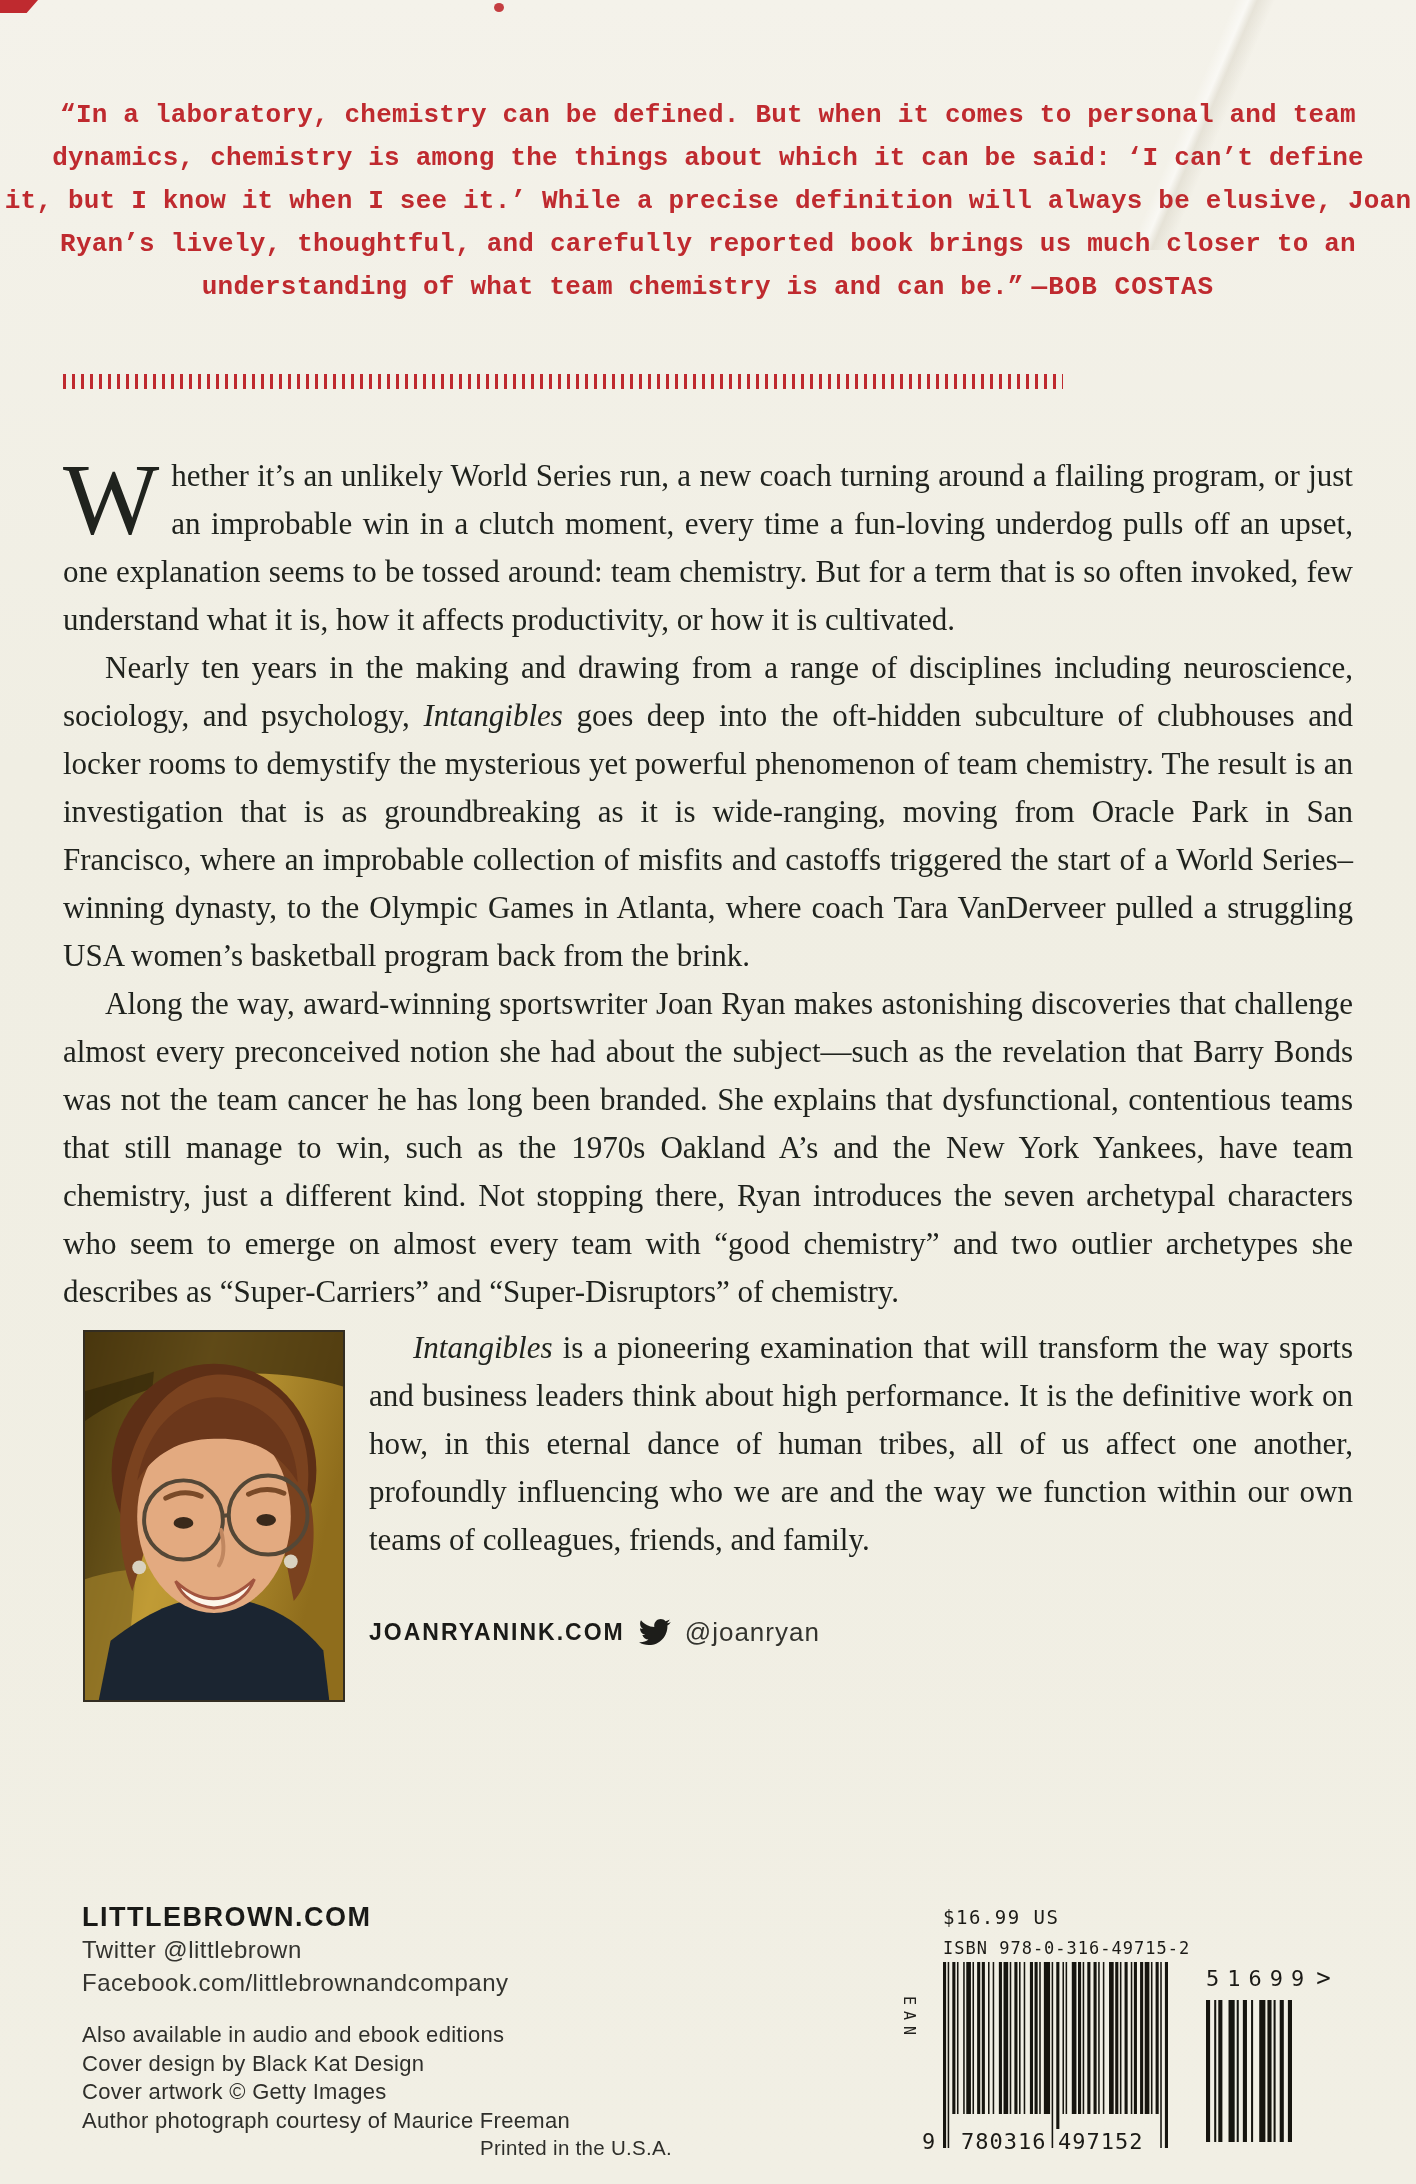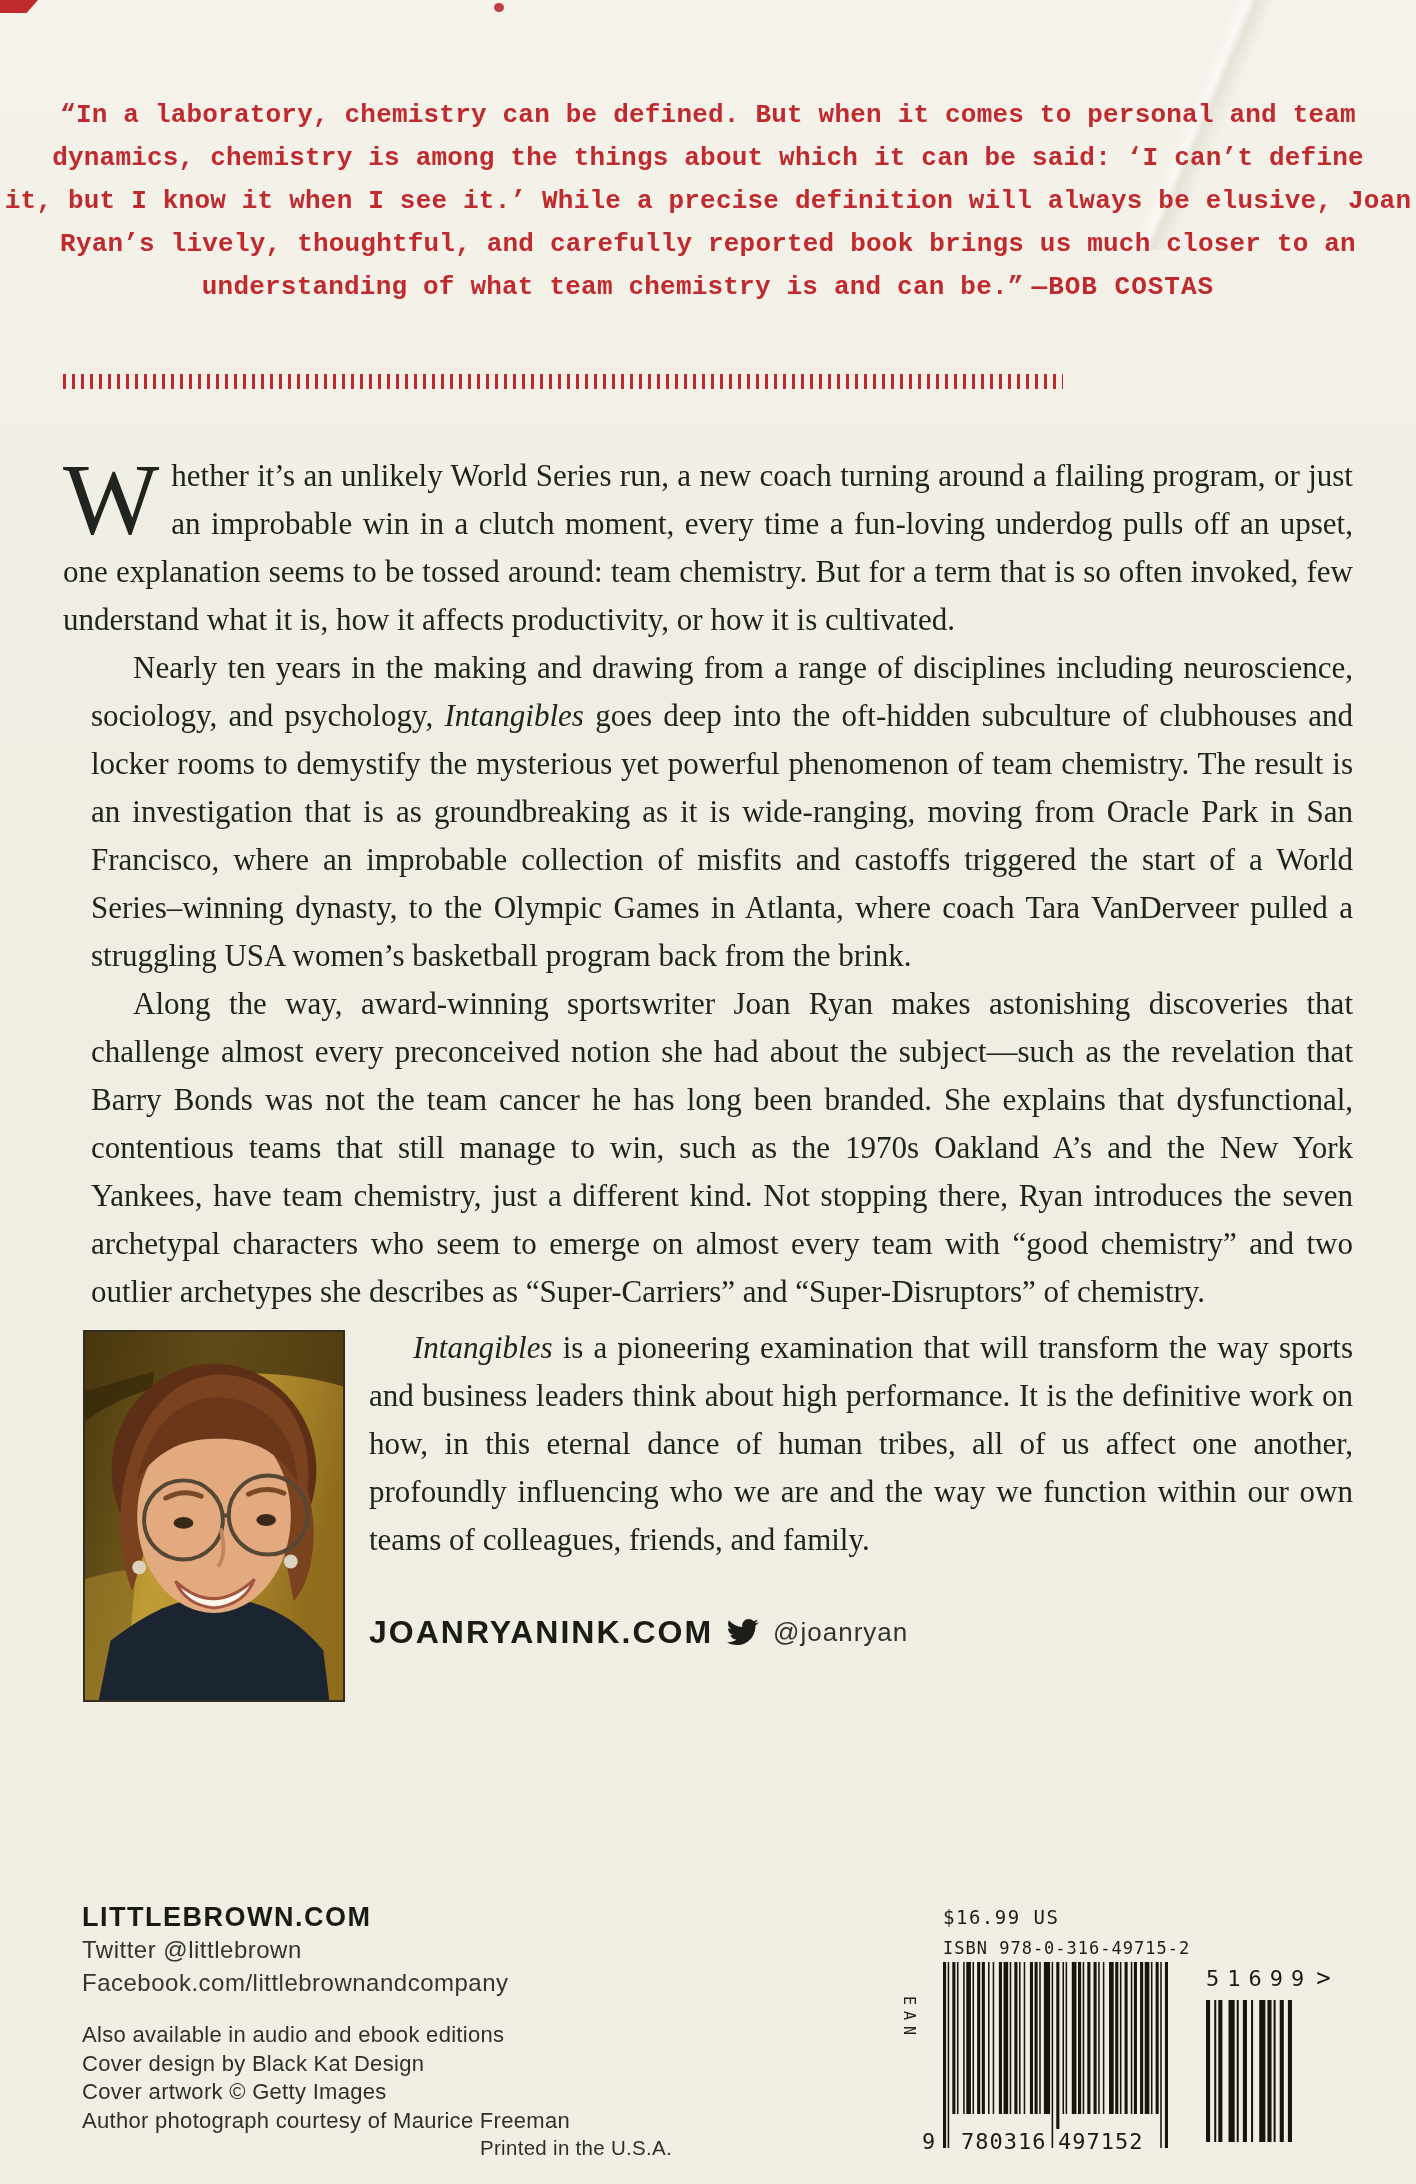--- a/index.html
+++ b/index.html
@@ -28,32 +28,32 @@
   .quote .attr{font-weight:bold;letter-spacing:1px;margin-left:8px;}
 
   
   .tick-divider{position:absolute;left:63px;top:374px;width:1000px;height:15px;
     background:repeating-linear-gradient(90deg,var(--red) 0 3.2px,transparent 3.2px 9px);}
 
   
   .bodycopy{position:absolute;left:63px;top:452px;width:1290px;
     font-size:31px;line-height:48px;text-align:justify;}
   .bodycopy p{margin:0;}
-  .bodycopy p.ind{text-indent:42px;margin-left:28px;}
+  .bodycopy p.ind{text-indent:42px;}
   .dropcap{float:left;font-size:102px;line-height:84px;padding:6px 12px 0 0;font-weight:normal;}
 
   .p4-wrap{margin-top:8px;}
   .photo-frame{float:left;width:258px;height:368px;margin:6px 24px 4px 20px;
     border:2px solid #332d22;background:#8a6a20;}
   .photo-frame svg{display:block;width:100%;height:100%;}
   .p4-wrap p{text-indent:44px;}
 
   .author-links{margin:44px 0 0 28px;display:flex;align-items:center;gap:14px;
     font-family:"Liberation Sans",sans-serif;}
-  .author-site{font-weight:bold;font-size:32px;letter-spacing:2px;color:#1b1b18;}
+  .author-site{font-weight:bold;font-size:23px;letter-spacing:2px;color:#1b1b18;}
   .tw-icon{width:32px;height:32px;fill:#1d1d1a;}
   .author-handle{font-size:26px;letter-spacing:1px;color:#33332e;}
 
   
   .publisher{position:absolute;left:82px;top:1902px;font-family:"Liberation Sans",sans-serif;}
   .pub-site{font-weight:bold;font-size:27px;letter-spacing:1.5px;color:#1a1a17;}
   .pub-line{font-size:24px;letter-spacing:.5px;color:#34342f;line-height:33px;}
   .pub-line.first{}
   .credits{margin-top:22px;font-size:22px;line-height:28.5px;color:#2e2e2a;letter-spacing:.3px;}
   .printed-note{position:absolute;left:480px;top:2136px;font-family:"Liberation Sans",sans-serif;

